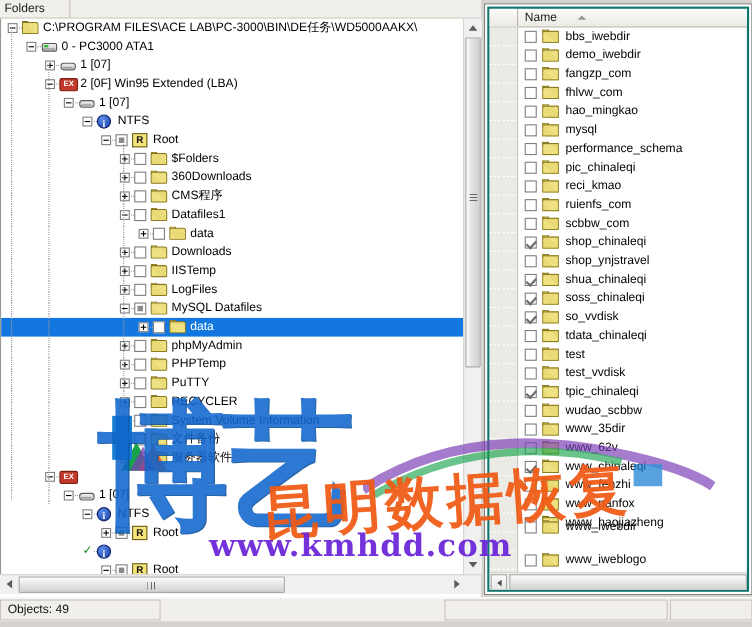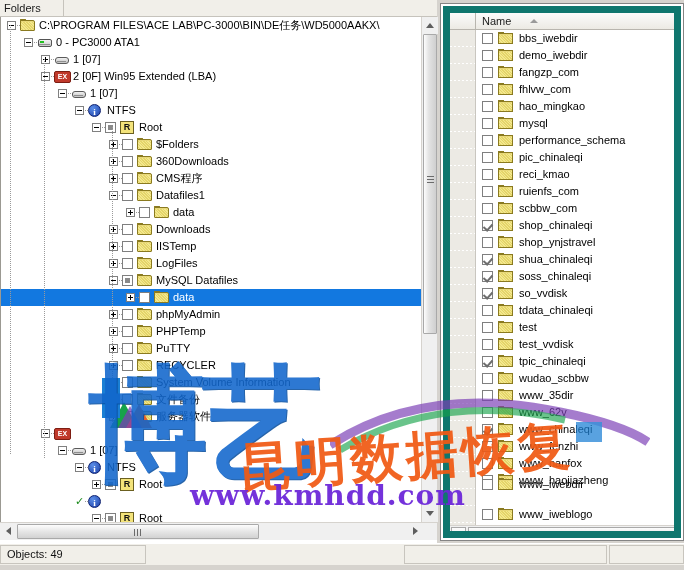--- a/index.html
+++ b/index.html
@@ -162,21 +162,21 @@
   }
 
   
   .right-pane{
     position:absolute;left:440px;top:3px;width:244px;height:538px;
     background:#ffffff;
     border:1px solid #848484;box-sizing:border-box;
   }
   .rp-outer{
     position:absolute;left:2px;top:2px;width:238px;height:532px;
-    background:#fff;border:7px solid #0f766e;box-sizing:border-box;overflow:hidden;
+    background:#fff;border:2px solid #0f766e;box-sizing:border-box;overflow:hidden;
   }
   .lv-header{
     position:absolute;left:0;top:0;width:236px;height:17px;
     background:linear-gradient(#fbfbfb,#eceae4);
     border-bottom:1px solid #b8b5ae;box-sizing:border-box;
   }
   .lv-header .gutter{
     position:absolute;left:0;top:0;width:26px;height:16px;
     background:linear-gradient(#fbfbfb,#eceae4);border-right:1px solid #b8b5ae;box-sizing:border-box;
   }

